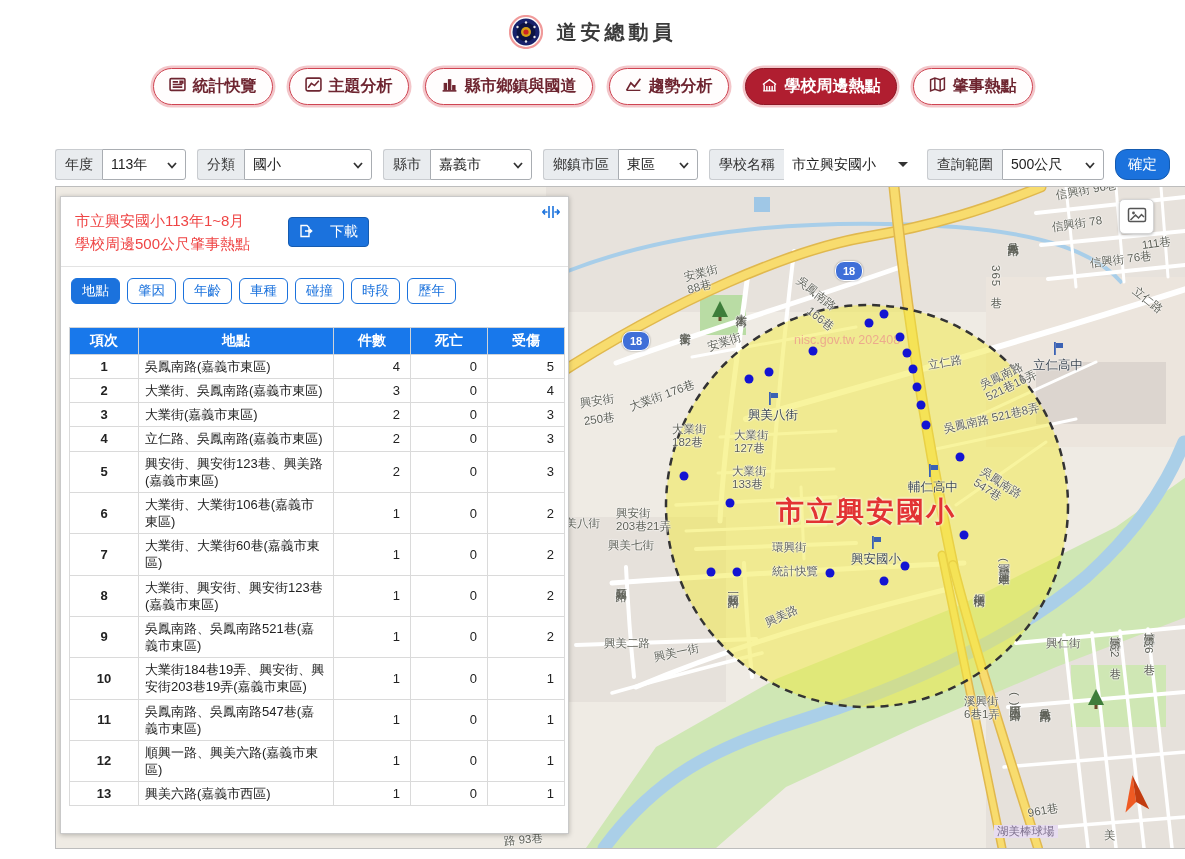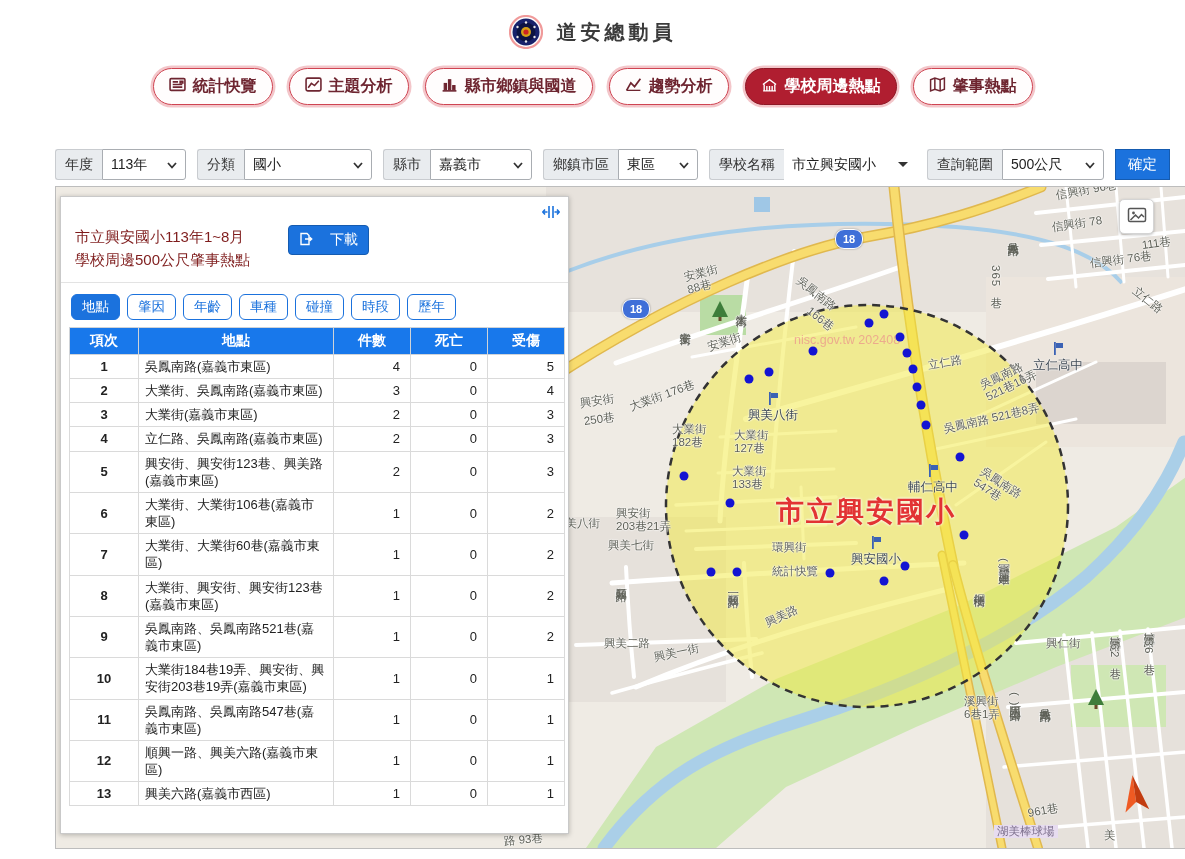--- a/index.html
+++ b/index.html
@@ -31,50 +31,50 @@
   .fval{display:flex;align-items:center;justify-content:space-between;gap:6px;background:#fff;border:1px solid #a9adb2;
     border-radius:0 3px 3px 0;padding:0 8px;font-size:14px;color:#222;cursor:pointer;white-space:nowrap;}
   .fgroup[data-name="filter-year"] .fval{width:66px;}
   .fgroup[data-name="filter-category"] .fval{width:110px;}
   .fgroup[data-name="filter-county"] .fval{width:84px;}
   .fgroup[data-name="filter-district"] .fval{width:62px;}
   .fgroup[data-name="filter-school"] .fval{width:116px;border:0;}
   .fgroup[data-name="filter-range"] .fval{width:84px;}
   .chev{width:10px;height:10px;flex:0 0 auto;}
   .caret{width:0;height:0;border-left:5px solid transparent;border-right:5px solid transparent;border-top:5px solid #333;}
-  .btn-confirm{font-family:Liberation Serif, serif;background:var(--primary,#1b72dd);color:#fff;border:1px solid #155bb0;border-radius:0;
+  .btn-confirm{font-family:Liberation Serif, serif;background:var(--primary,#1b72dd);color:#fff;border:1px solid #155bb0;border-radius:12px;
     font-size:14.5px;padding:0 12px;cursor:pointer;}
 
   
   .map{position:absolute;left:55px;top:186px;width:1130px;height:661px;border:1px solid #bdbdbd;overflow:hidden;background:#f0ede6;}
   .map svg.basemap{position:absolute;left:0;top:0;}
   .mlabel{position:absolute;font-size:11.5px;color:#5c5e55;white-space:pre-line;line-height:1.15;z-index:3;
     text-shadow:0 0 2px #fff,0 0 2px #fff,0 0 1px #fff;transform-origin:0 50%;}
   .mlabel.v{writing-mode:vertical-rl;letter-spacing:1px;transform-origin:50% 0;}
   .mlabel.area{background:#e7dcf0;color:#7a6d8a;padding:0 3px;text-shadow:none;}
   .mschool{position:absolute;z-index:3;text-align:center;transform:translate(-50%,0);color:#3d4854;font-size:12.5px;
     text-shadow:0 0 2px #fff,0 0 2px #fff;}
   .mschool svg{display:block;margin:0 auto 1px auto;}
   .dot{position:absolute;width:9px;height:9px;border-radius:50%;background:var(--dot,#1414d2);z-index:4;transform:translate(-50%,-50%);}
   .shield{position:absolute;z-index:3;width:26px;height:18px;background:#3f6fd8;border:1.6px solid #fff;border-radius:9px;
     box-shadow:0 0 2px rgba(0,0,0,.4);color:#fff;font-size:11px;font-weight:bold;display:flex;align-items:center;justify-content:center;
-    transform:translate(-50%,-50%);}
+    transform:translate(-50%,-50%);margin-top:32px;}
   .bigname{position:absolute;left:810px;top:325px;transform:translate(-50%,-50%);z-index:5;font-size:28px;font-weight:bold;
     color:var(--school-red,#e23333);letter-spacing:2px;white-space:nowrap;text-shadow:0 0 3px rgba(255,255,255,.85),0 0 3px rgba(255,255,255,.85);}
   .wm{position:absolute;left:738px;top:146px;z-index:3;font-size:12.5px;color:rgba(233,119,138,.55);white-space:nowrap;}
   .map-btn{position:absolute;left:1063px;top:12px;width:35px;height:35px;background:#fff;border:1px solid #d4d4d4;border-radius:5px;
     box-shadow:0 1px 3px rgba(0,0,0,.25);display:flex;align-items:center;justify-content:center;cursor:pointer;z-index:6;}
   .north{position:absolute;left:1062px;top:585px;z-index:6;}
 
   
   .panel{position:absolute;left:60px;top:196px;width:507px;height:636px;background:#fff;border:1px solid #c9c9c9;
     box-shadow:0 1px 5px rgba(0,0,0,.25);z-index:10;}
   .collapse-btn{position:absolute;right:6px;top:6px;background:none;border:0;color:var(--primary,#1b72dd);cursor:pointer;padding:2px;}
   .p-head{display:flex;align-items:center;padding:12px 14px 10px 14px;border-bottom:1px solid #e3e3e3;}
-  .p-title{font-size:15px;color:#7f1d1d;line-height:1.55;margin-top:16px;}
+  .p-title{font-size:15px;color:#ef4444;line-height:1.55;}
   .btn-dl{font-family:inherit;margin-left:38px;display:flex;align-items:center;gap:17px;background:var(--primary,#1b72dd);color:#fff;
     border:1px solid #155bb0;border-radius:4px;font-size:14px;padding:5px 10px;cursor:pointer;}
   .tabs{display:flex;gap:7px;padding:11px 10px 10px 10px;}
   .tab{font-family:inherit;font-size:13.5px;color:var(--primary,#1b72dd);background:#fff;border:1px solid var(--primary,#1b72dd);
     border-radius:6px;padding:3px 10px;cursor:pointer;}
   .tab.active{background:var(--primary,#1b72dd);color:#fff;}
   .table-wrap{position:absolute;left:8px;right:2px;top:130px;bottom:2px;overflow-y:scroll;overflow-x:hidden;}
   .table-wrap::-webkit-scrollbar{width:13px;}
   .table-wrap::-webkit-scrollbar-track{background:#f4f4f4;border-left:1px solid #e2e2e2;}
   .table-wrap::-webkit-scrollbar-thumb{background:#c9c9c9;border:2px solid #f4f4f4;}

